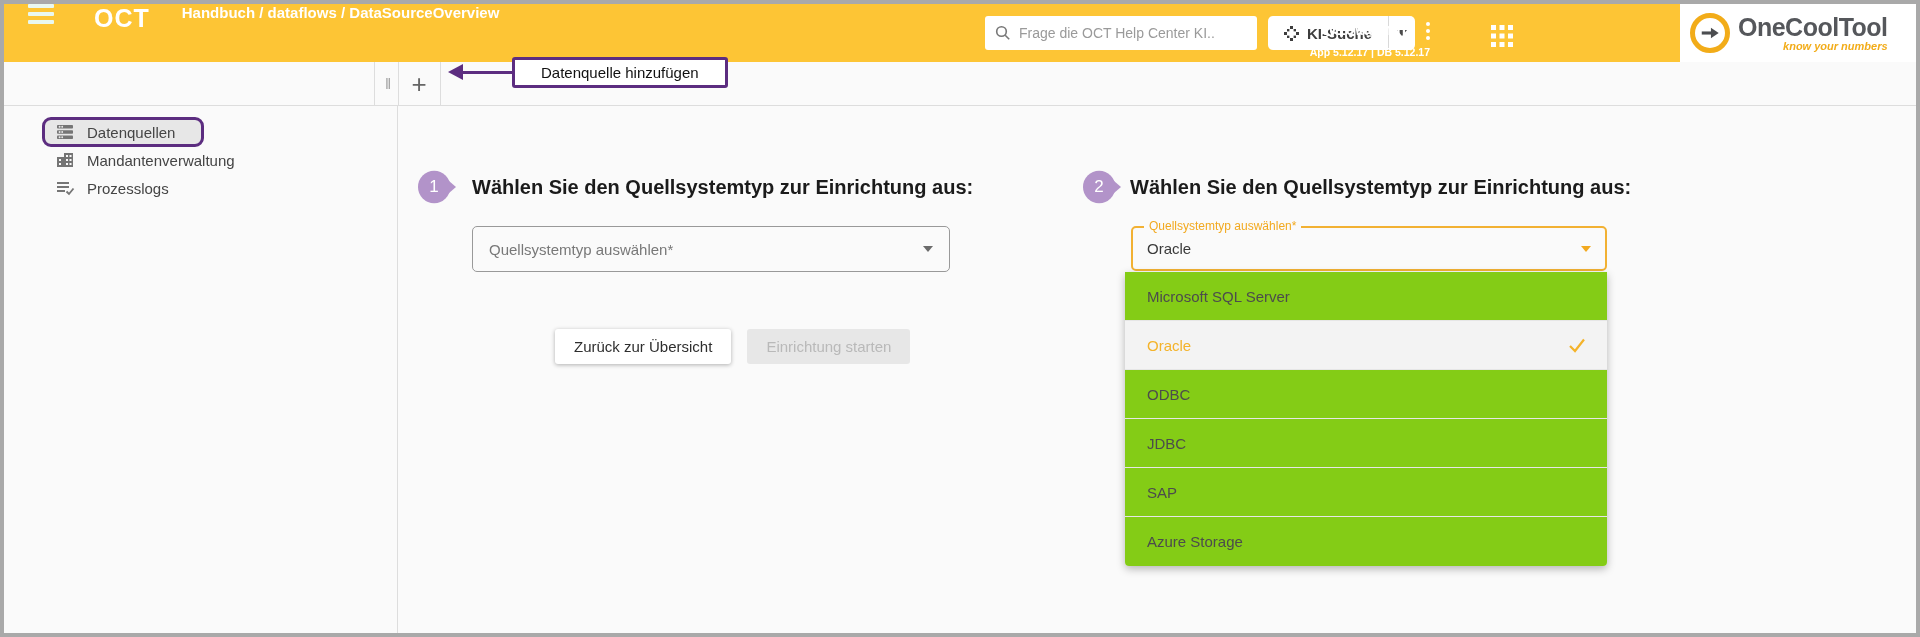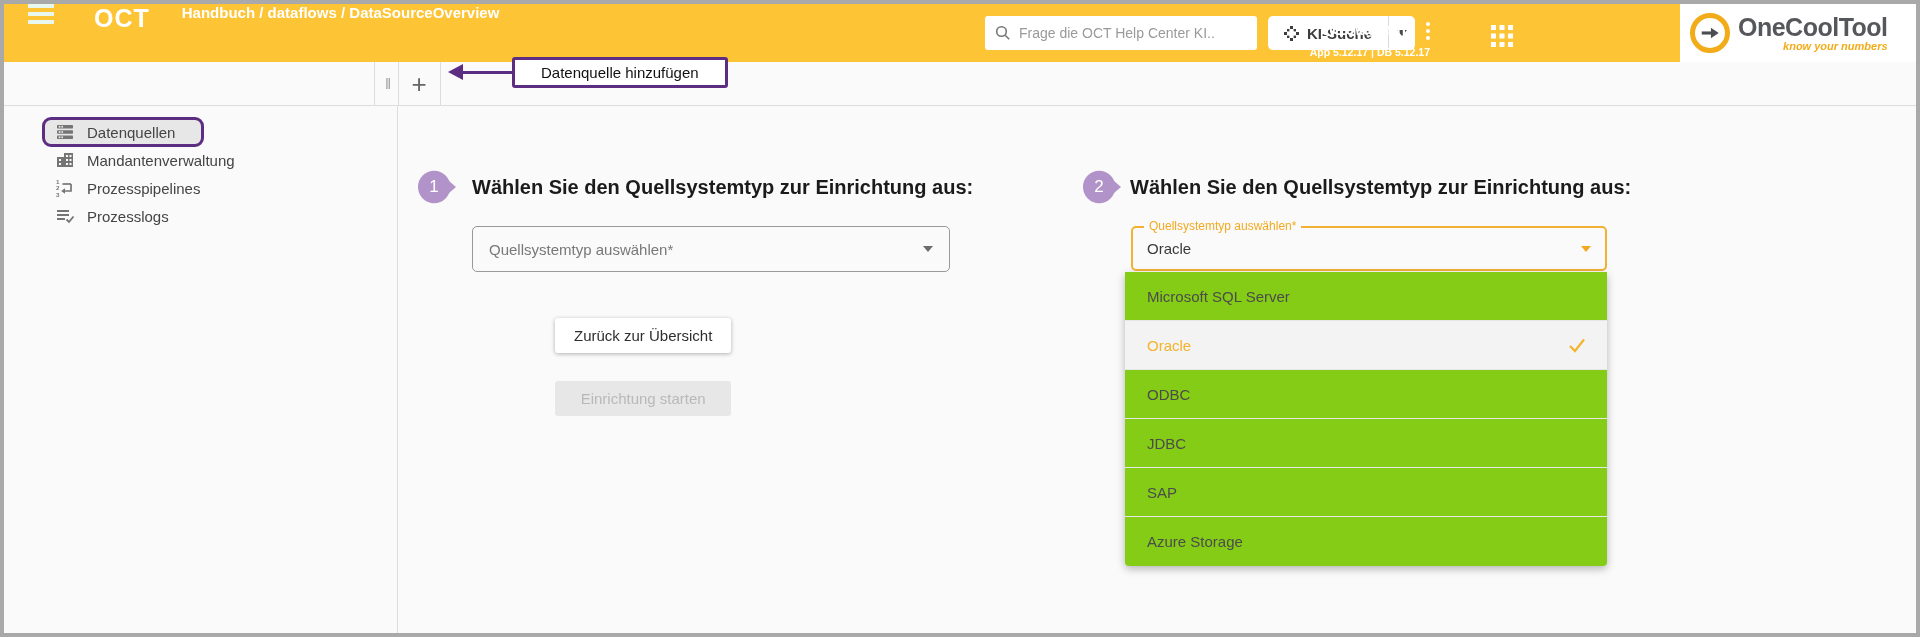--- a/index.html
+++ b/index.html
@@ -55,21 +55,21 @@
   .main { position:relative; flex:1; }
 
   .step-marker { position:absolute; width:38px; height:38px; }
   .step-num { position:absolute; left:0; top:0; width:32px; height:38px; display:flex; align-items:center; justify-content:center; color:#fff; font-size:17px; }
   .step-heading { position:absolute; font-size:20px; font-weight:bold; color:#1b1b1b; }
 
   .select-closed { position:absolute; left:74px; top:120px; width:478px; height:46px; border:1px solid #999; border-radius:5px; display:flex; align-items:center; padding:0 16px; cursor:pointer; }
   .select-closed .ph { flex:1; font-size:15px; color:#787878; }
   .sel-caret { width:0; height:0; border-left:5px solid transparent; border-right:5px solid transparent; border-top:6px solid #6b6b6b; }
 
-  .btn-row { position:absolute; left:157px; top:212px; display:flex; gap:28px;flex-direction:column; }
+  .btn-row { position:absolute; left:157px; top:223px; display:flex; gap:16px; }
   .btn-back { background:#fff; border:none; border-radius:3px; box-shadow:0 1px 4px rgba(0,0,0,0.3); padding:9px 19px; font-size:15px; color:#2e2e2e; font-family:"Liberation Sans", sans-serif; cursor:pointer; }
   .btn-start { background:#e7e7e7; border:none; border-radius:3px; padding:9px 19px; font-size:15px; color:#b9b9b9; font-family:"Liberation Sans", sans-serif; cursor:default; }
 
   .select-open { position:absolute; left:733px; top:120px; width:476px; height:45px; border:2px solid #f2b133; border-radius:5px; display:flex; align-items:center; padding:0 14px; cursor:pointer; background:#fafafa; }
   .select-open .val { flex:1; font-size:15px; color:#3a3a3a; }
   .float-label { position:absolute; top:-9px; left:11px; background:#fafafa; padding:0 5px; font-size:12px; color:#f2a91f; }
   .sel-caret-amber { width:0; height:0; border-left:5px solid transparent; border-right:5px solid transparent; border-top:6px solid #f2a91f; }
 
   .options-panel { position:absolute; left:727px; top:166px; width:482px; background:#fff; border-radius:0 0 4px 4px; box-shadow:0 3px 8px rgba(0,0,0,0.28); overflow:hidden; }
   .option-row { position:relative; height:49px; display:flex; align-items:center; padding-left:22px; font-size:15px; color:#4c4c4c; border-bottom:1px solid #e6e6e6; cursor:pointer; background:#84cc16; }
@@ -210,35 +210,20 @@
             <rect x="11" y="9" width="2" height="2"></rect>
               <rect x="14.5" y="9" width="2" height="2"></rect>
             <rect x="11" y="13" width="2" height="2"></rect>
               <rect x="14.5" y="13" width="2" height="2"></rect>
           </g>
         </svg>
         <span>Mandantenverwaltung</span>
       </div>
       <div class="side-item">
         <svg width="20" height="20" viewBox="0 0 20 20">
-          <g fill="#757575" font-family="Liberation Sans, sans-serif" font-size="6.2" font-weight="bold">
-            <text x="1" y="6.2">1</text>
-              <text x="1" y="12.4">2</text>
-              <text x="1" y="18.6">3</text>
-          </g>
-          <g stroke="#757575" stroke-width="1.7" fill="none">
-            <path d="M7.5 6 H16"></path>
-              <path d="M16 6 V13 H9"></path>
-          </g>
-          <polygon fill="#757575" points="10,10.2 10,15.8 6.2,13"></polygon>
-        </svg>
-        <span>Prozesspipelines</span>
-      </div>
-      <div class="side-item">
-        <svg width="20" height="20" viewBox="0 0 20 20">
           <g fill="#757575">
             <rect x="2" y="4" width="12" height="2"></rect>
               <rect x="2" y="8" width="12" height="2"></rect>
               <rect x="2" y="12" width="8" height="2"></rect>
           </g>
           <polyline points="11.5,13.5 14,16 18.5,10.5" fill="none" stroke="#757575" stroke-width="1.8"></polyline>
         </svg>
         <span>Prozesslogs</span>
       </div>
     </div>

